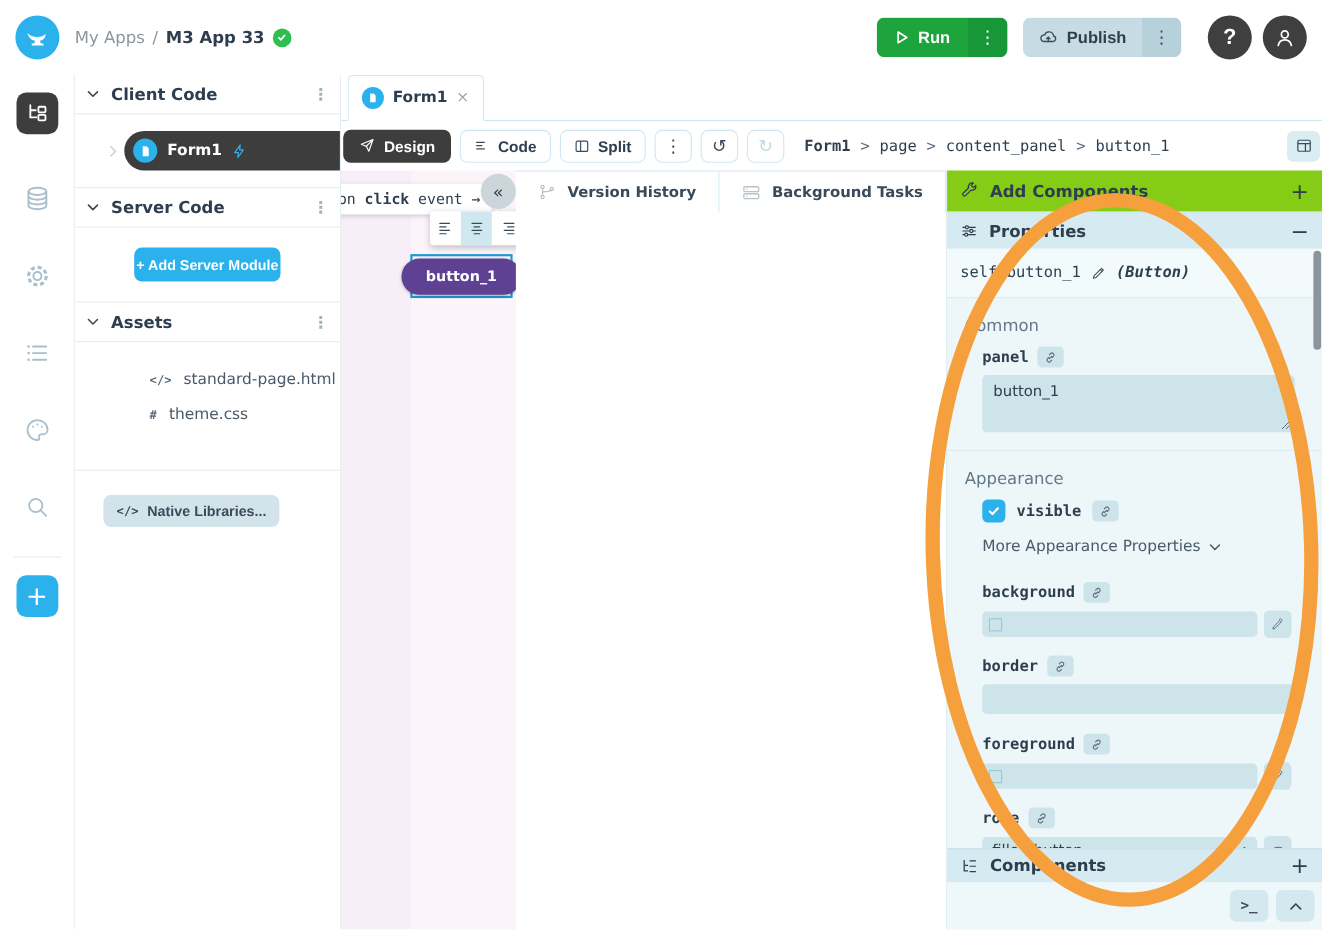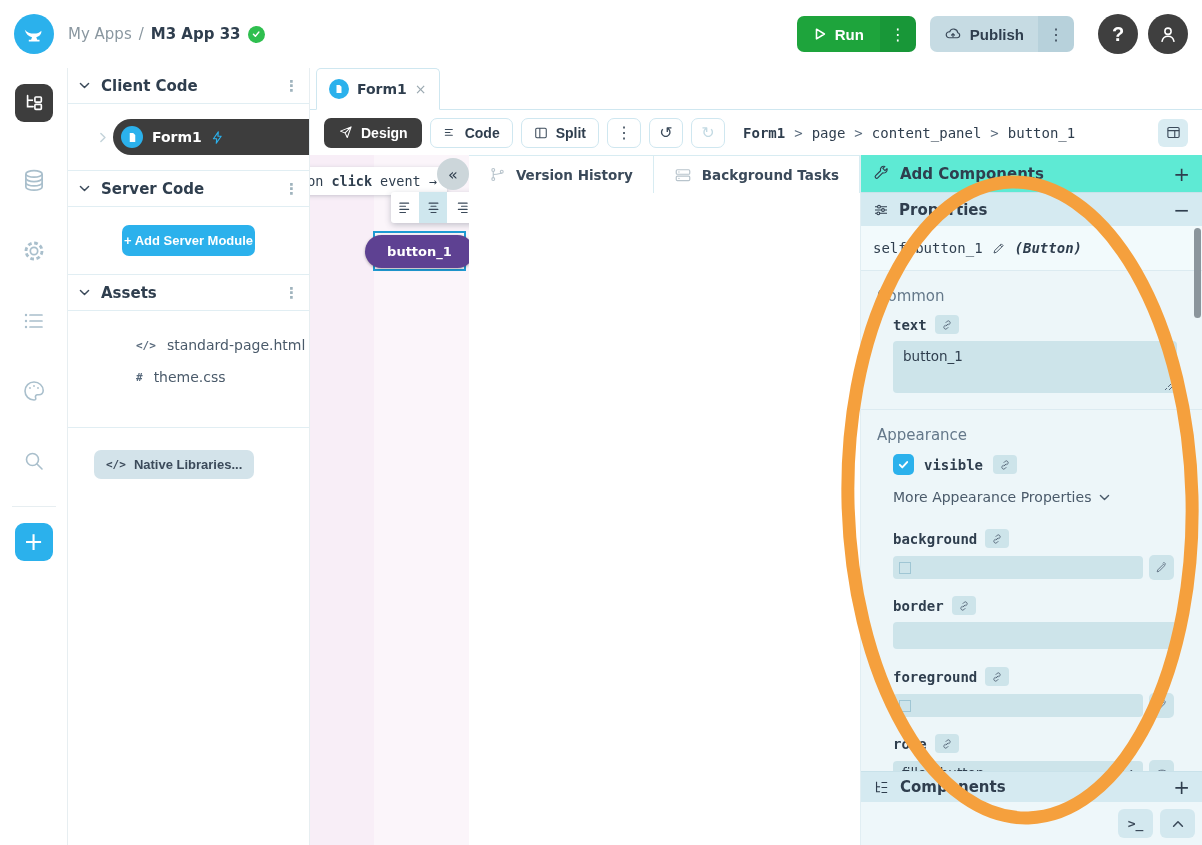--- a/index.html
+++ b/index.html
@@ -45,21 +45,21 @@
   .assetrow .ficon { color:#5a6b7d; font-size:11px; font-weight:bold; }
   .natlib { margin:22px 0 0 26px; background:#d3e3ea; border-radius:7px; padding:7px 12px; display:inline-flex; align-items:center; gap:8px; color:#3b4a5a; font-weight:bold; font-size:13px; }
 
   
   .workspace { flex:1; display:flex; flex-direction:column; }
   .tabbar { height:42px; border-bottom:1px solid #cfe7f0; display:flex; align-items:flex-end; padding-left:6px; background:#fff; }
   .tab { height:42px; background:#fff; border:1px solid #cfe7f0; border-bottom:1px solid #fff; margin-bottom:-1px; border-radius:5px 5px 0 0; display:flex; align-items:center; gap:8px; padding:0 12px; }
   .tab .tlabel { font-weight:bold; font-size:14px; color:#2f3e4e; }
   .tab .tclose { color:#9aa8b0; font-size:14px; }
 
-  .toolrow { height:45px; display:flex; align-items:center; gap:8px; padding:0 14px; background:#fff; }
+  .toolrow { height:45px; display:flex; align-items:center; gap:8px; padding:0 2px; background:#fff; }
   .designbtn { background:#3d3d3d; color:#fff; font-weight:bold; font-size:14px; border-radius:7px; height:30px; display:flex; align-items:center; gap:8px; padding:0 14px; }
   .tbtn { background:#fff; border:1px solid #cfe7f0; border-radius:7px; height:30px; display:flex; align-items:center; gap:8px; padding:0 12px; color:#2f3e4e; font-weight:bold; font-size:14px; }
   .tbtn.iconeonly { width:34px; padding:0; justify-content:center; }
   .tbtn .glyph { font-size:16px; font-weight:normal; color:#3b4a5a; }
   .tbtn .glyph.dis { color:#c3dae3; }
   .ebreadcrumb { font-size:14px; color:#2f3e4e; margin-left:10px; display:flex; gap:9px; align-items:center; white-space:nowrap; }
   .ebreadcrumb .sep { color:#5a6b7d; }
   .paneltoggle { margin-left:auto; width:30px; height:28px; background:#d9ecf2; border-radius:6px; display:flex; align-items:center; justify-content:center; color:#3b4a5a; }
 
   .contentrow { flex:1; display:flex; min-height:0; }
@@ -86,21 +86,21 @@
 
   .bottombar { position:relative; height:38px; background:#fff; border-top:1px solid #d8ecf2; display:flex; }
   .collapsebtn { position:absolute; left:-32px; top:2px; width:32px; height:32px; border-radius:50%; background:#ccd6da; color:#2f3e4e; display:flex; align-items:center; justify-content:center; font-size:16px; z-index:2; }
   .btab { display:flex; align-items:center; gap:10px; padding:0 20px; border-right:1px solid #d8ecf2; color:#3b4a5a; font-weight:bold; font-size:13.5px; }
   .btab .bicon { color:#b8c4cc; display:flex; }
 
   
   .rightpanel { width:342px; display:flex; flex-direction:column; background:#edf6f9; border-left:1px solid #e1eef3; }
   .phead { display:flex; align-items:center; gap:10px; padding:0 12px; color:#2f3e4e; font-weight:bold; font-size:15px; flex:0 0 auto; }
   .phead .pplus { margin-left:auto; font-size:20px; font-weight:normal; color:#2f3e4e; }
-  .phead.addc { height:38px; background:#5eead4; border-bottom:1px solid #c9e2ea; }
+  .phead.addc { height:38px; background:#84cc16; border-bottom:1px solid #c9e2ea; }
   .phead.props { height:33px; background:#d5eaf1; }
   .phead.comps { height:31px; background:#d5eaf1; border-top:1px solid #c9e2ea; }
   .propscroll { flex:1; position:relative; overflow:hidden; }
   .scrollthumb { position:absolute; right:1px; top:2px; width:7px; height:90px; background:#8b959c; border-radius:4px; }
   .pathrow { background:#f2fafc; border-bottom:1px solid #dcebf1; padding:14px 12px; display:flex; align-items:center; gap:9px; font-size:14px; color:#2f3e4e; }
   .pathrow .ptype { font-style:italic; font-weight:bold; }
   .sect { padding:10px 16px 16px 16px; border-bottom:1px solid #dcebf1; }
   .secttitle { color:#64788a; font-size:15px; margin:6px 0 10px 0; }
   .proplabel { display:flex; align-items:center; gap:8px; margin:10px 0 7px 16px; font-size:14px; font-weight:bold; color:#2f3e4e; }
   .linkbadge { width:24px; height:19px; background:#cde4ea; border-radius:4px; display:flex; align-items:center; justify-content:center; }
@@ -486,21 +486,21 @@
               <svg width="14" height="14" viewBox="0 0 24 24">
                   <path d="M3.5 20.5l1.2-4.2L16 5l3 3L7.7 19.3z" fill="none" stroke="#3b4a5a" stroke-width="1.6" stroke-linejoin="round"></path>
                   <path d="M14 7l3 3" stroke="#3b4a5a" stroke-width="1.6"></path>
                 </svg>
               <span class="ptype">(Button)</span>
             </div>
 
             <div class="sect">
               <div class="secttitle">Common</div>
               <div class="proplabel mono">
-                <span>text</span>
+                <span>panel</span>
                 <span class="linkbadge">
                     <svg width="12" height="12" viewBox="0 0 24 24">
                       <path d="M10 14 14 10M9 12l-2.6 2.6a3.6 3.6 0 0 0 5 5L14 17M15 12l2.6-2.6a3.6 3.6 0 0 0-5-5L10 7" fill="none" stroke="#5a6b7d" stroke-width="2" stroke-linecap="round"></path>
                     </svg>
                   </span>
               </div>
               <div class="textareaf">
                 <span>button_1</span>
                 <span class="rsz"></span>
               </div>

